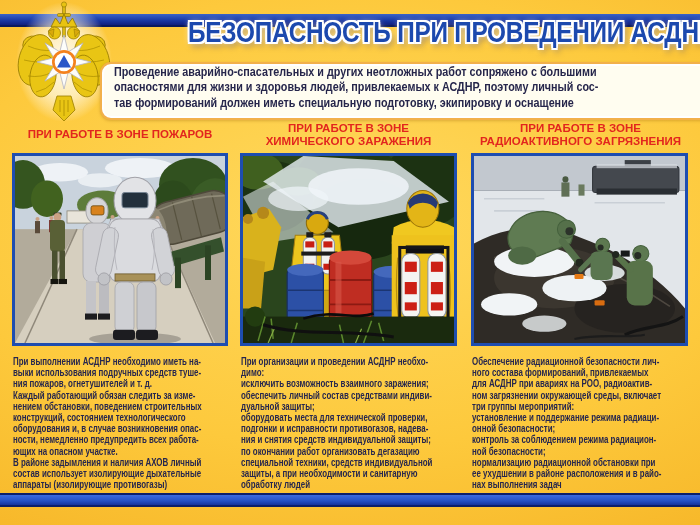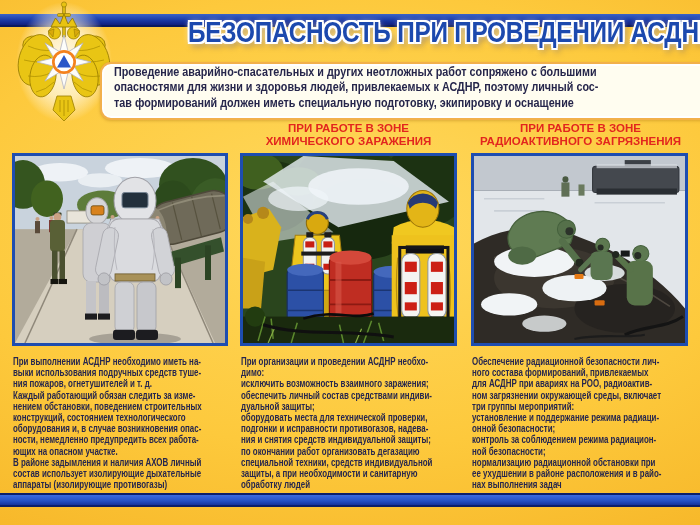--- a/index.html
+++ b/index.html
@@ -131,20 +131,21 @@
       <polygon points="50,55 57,67.6 43,67.6" fill="#2b57c8"></polygon>
     </svg>
   </div>
 
   <div class="intro-box">
     <div class="intro-text">Проведение аварийно-спасательных и других неотложных работ сопряжено с большими
 опасностями для жизни и здоровья людей, привлекаемых к АСДНР, поэтому личный сос-
 тав формирований должен иметь специальную подготовку, экипировку и оснащение</div>
   </div>
 
+  <div class="hdr hdr1">ПРИ РАБОТЕ В ЗОНЕ ПОЖАРОВ</div>
   <div class="hdr hdr2">ПРИ РАБОТЕ В ЗОНЕ
 ХИМИЧЕСКОГО ЗАРАЖЕНИЯ</div>
   <div class="hdr hdr3">ПРИ РАБОТЕ В ЗОНЕ
 РАДИОАКТИВНОГО ЗАГРЯЗНЕНИЯ</div>
 
   <div class="photo ph1" aria-label="Пожарные в серебристых теплозащитных костюмах идут по бетонной дорожке у цистерны">
     <svg viewBox="0 0 210 184" preserveAspectRatio="none">
       <rect x="0" y="0" width="210" height="80" fill="#c9d3dd"></rect>
       <ellipse cx="45" cy="16" rx="28" ry="9" fill="#f2f5f8" opacity="0.9"></ellipse>
       <ellipse cx="125" cy="12" rx="35" ry="10" fill="#f2f5f8" opacity="0.9"></ellipse>

